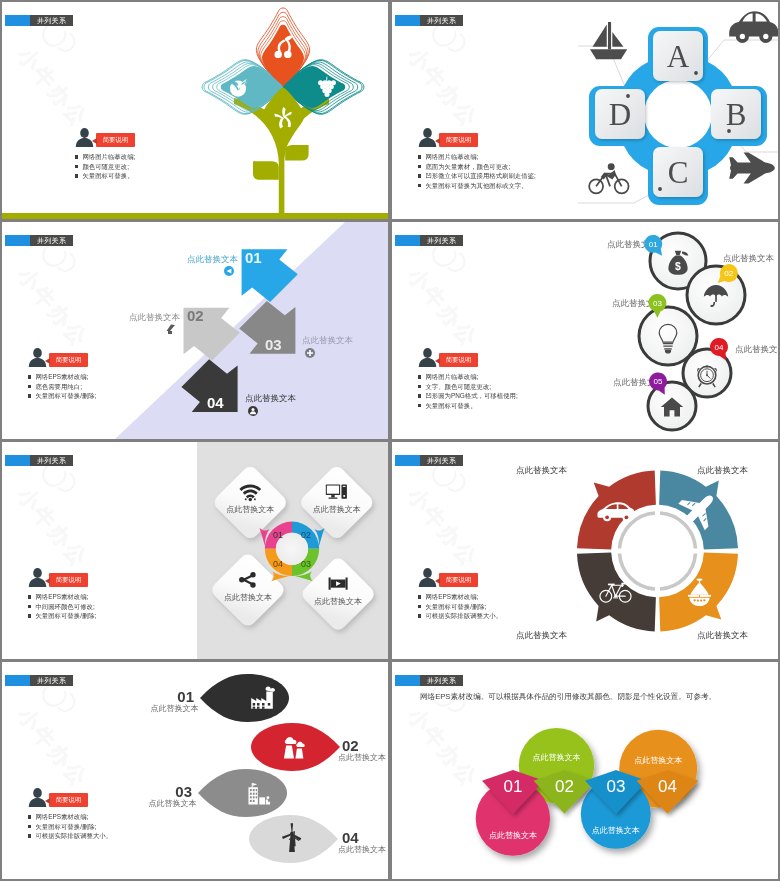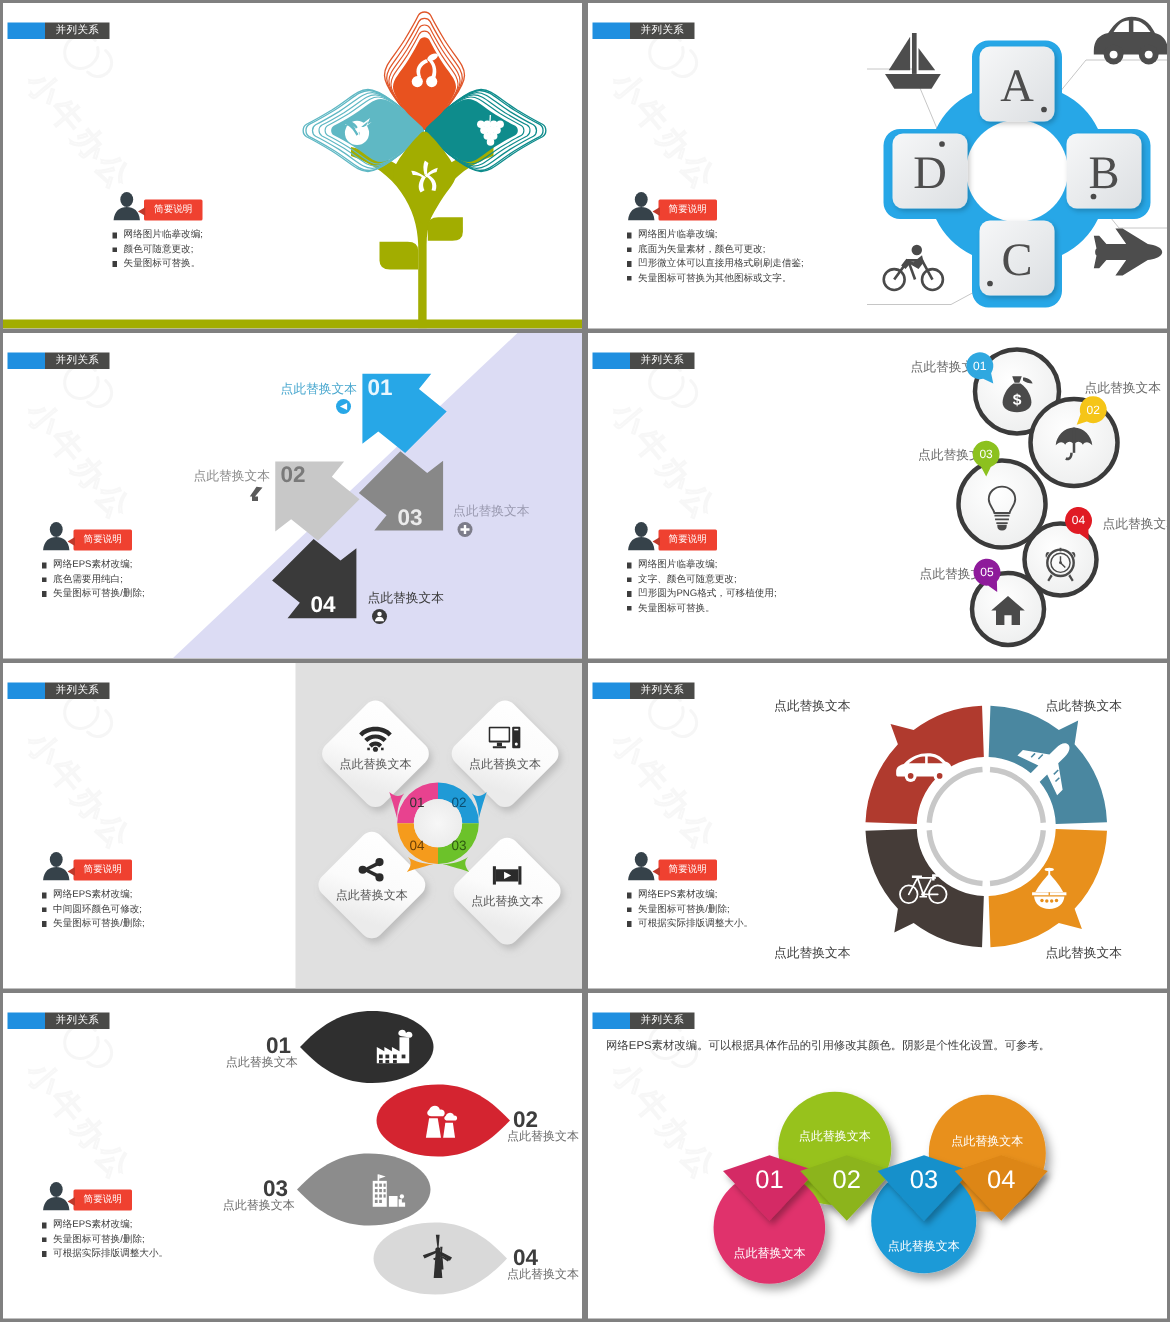--- a/index.html
+++ b/index.html
@@ -16,21 +16,21 @@
 .tag .g span{color:#fff;font-size:7px;letter-spacing:.3px;line-height:1;white-space:nowrap;}
 
 
 .note{position:absolute;}
 .note .pill{position:absolute;background:#ef4130;border-radius:1px;display:flex;align-items:center;justify-content:center;}
 .note .pill span{color:#fff;font-size:6.4px;line-height:1;white-space:nowrap;}
 .bullets{position:absolute;}
 .bullets .bi{display:flex;align-items:flex-start;margin-bottom:3.2px;}
 .bullets .bi i{width:3.4px;height:3.4px;background:#3d3d3d;margin-right:4px;flex:0 0 auto;margin-top:1.2px;}
 .bullets .bi span{font-size:6.4px;color:#3d3d3d;line-height:1;white-space:nowrap;}
-.sub8{position:absolute;left:12px;top:30px;font-size:7.6px;color:#3d3d3d;white-space:nowrap;}
+.sub8{position:absolute;left:28px;top:30px;font-size:7.6px;color:#3d3d3d;white-space:nowrap;}
 </style>
 </head>
 <body>
 
 <div class="grid">
 
 <div class="cell" id="s1" style="left:2px;top:2px;width:386px;height:217px;">
   <svg class="wm" viewBox="0 0 386 217">
         <g transform="translate(56,14) rotate(50) scale(0.46)">
           <path d="M26 6 C12 6 2 18 2 32 C2 46 13 57 26 57 C39 57 49 46 49 32 C49 22 44 14 36 10 M47 4 C63 2 73 12 73 24 C73 36 64 43 54 44" fill="none" stroke="#f1f1f1" stroke-width="4.5" stroke-linecap="round"></path>

